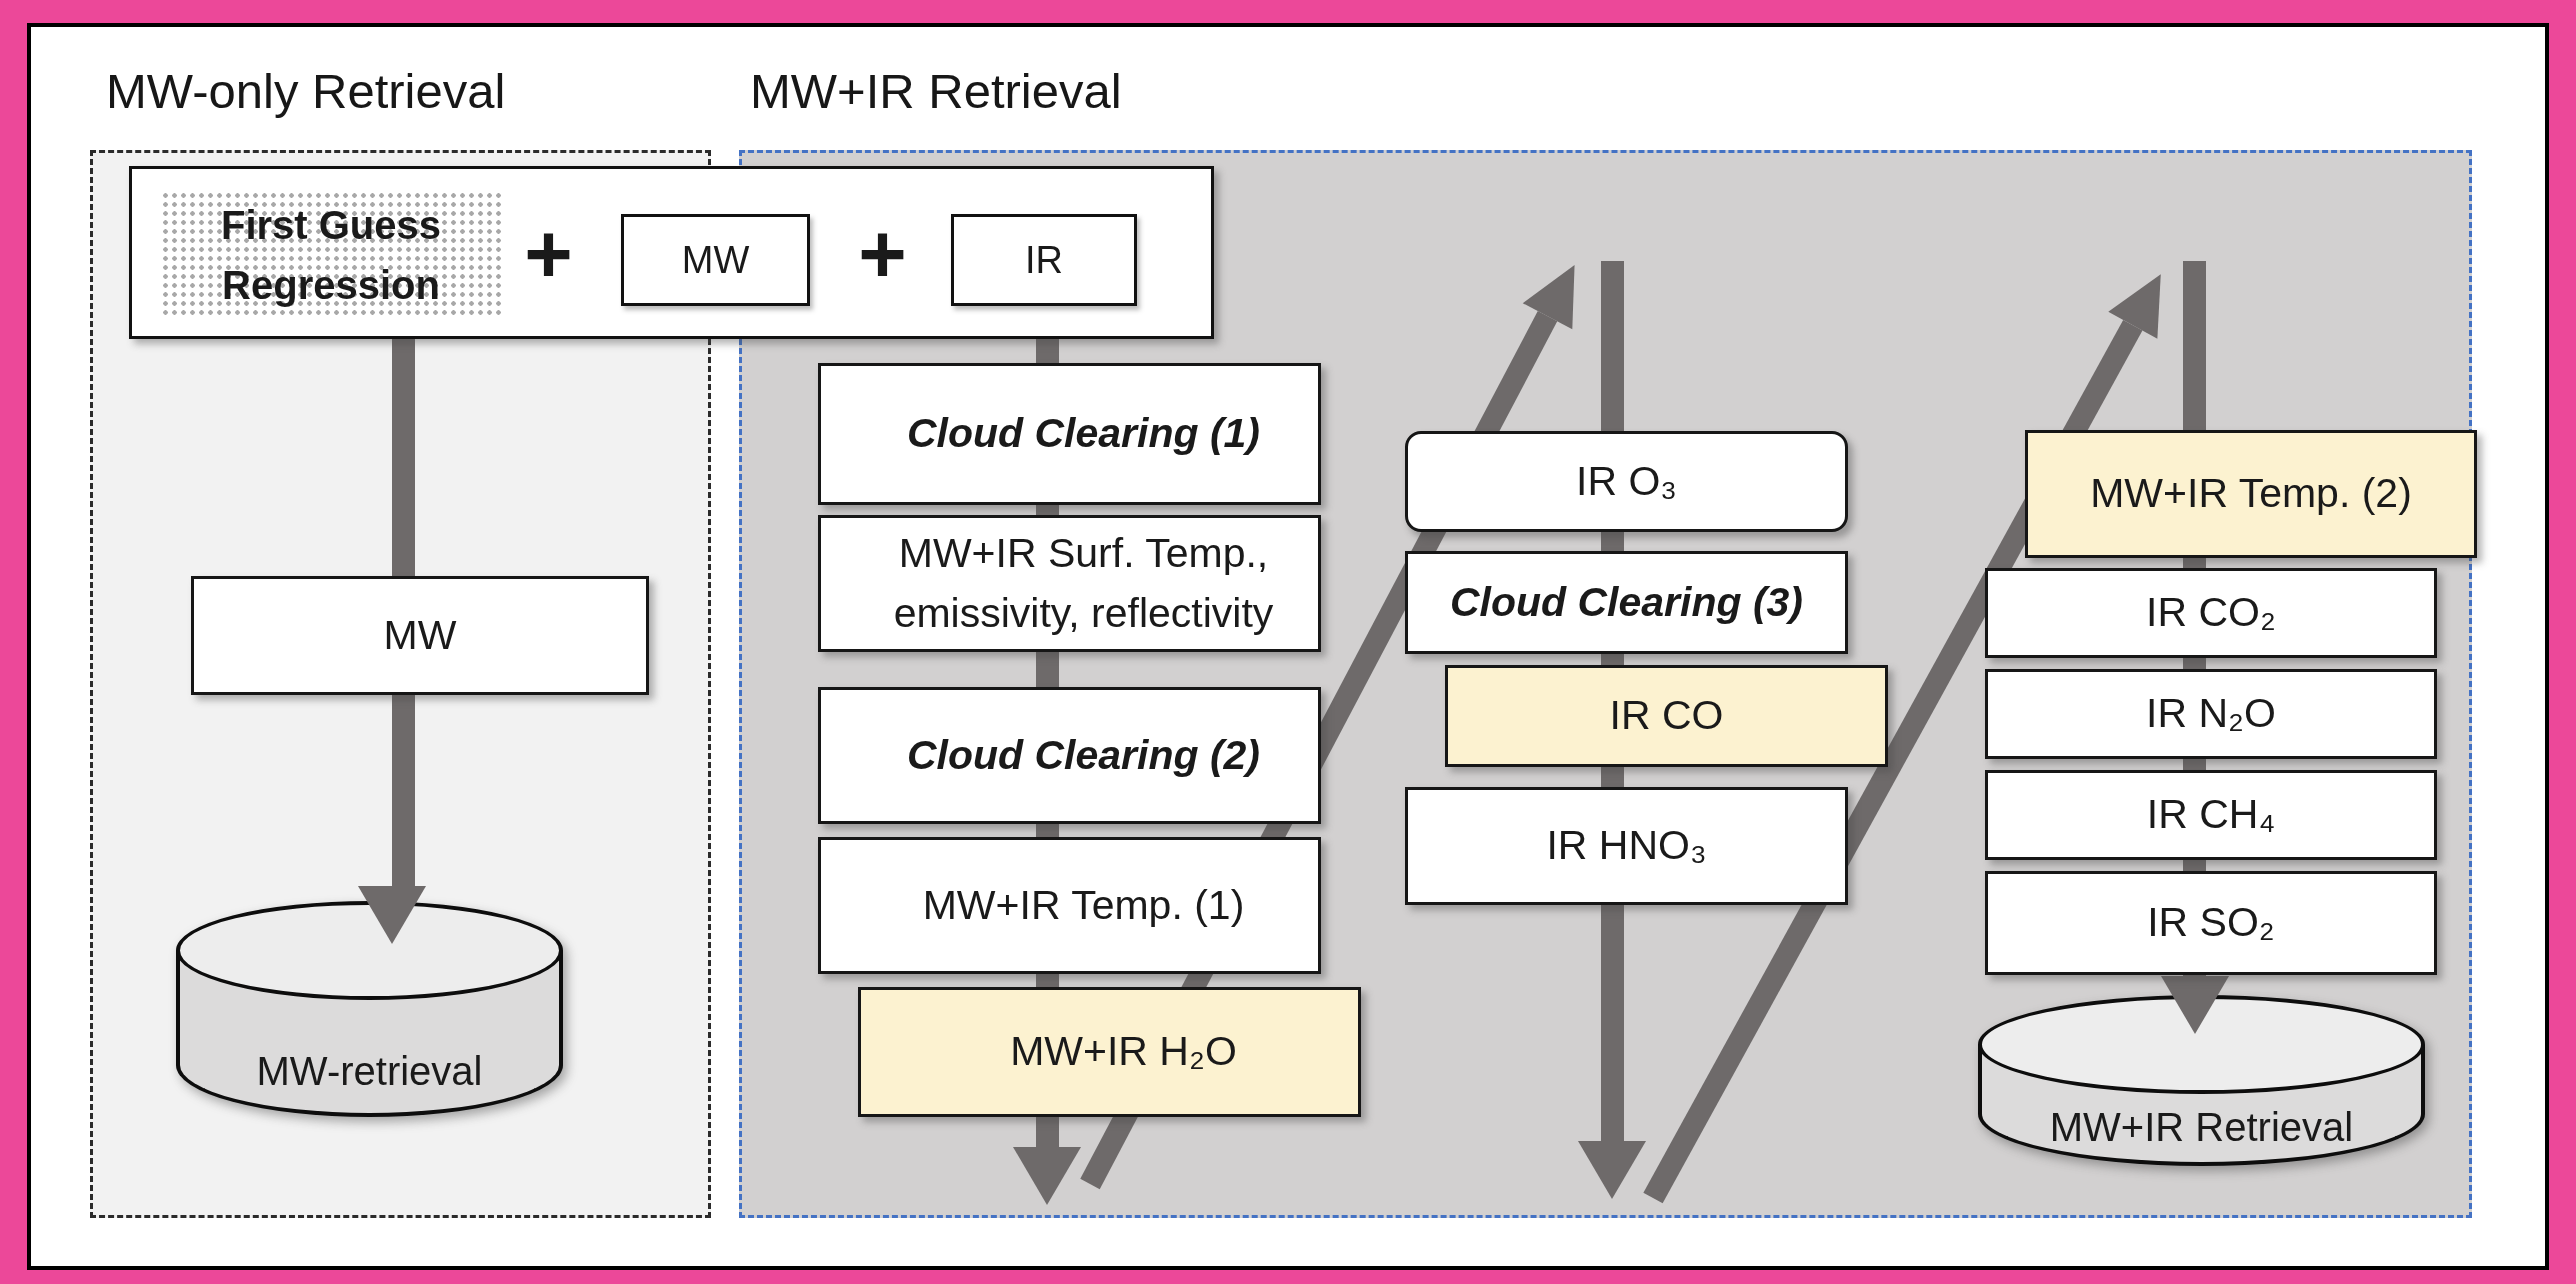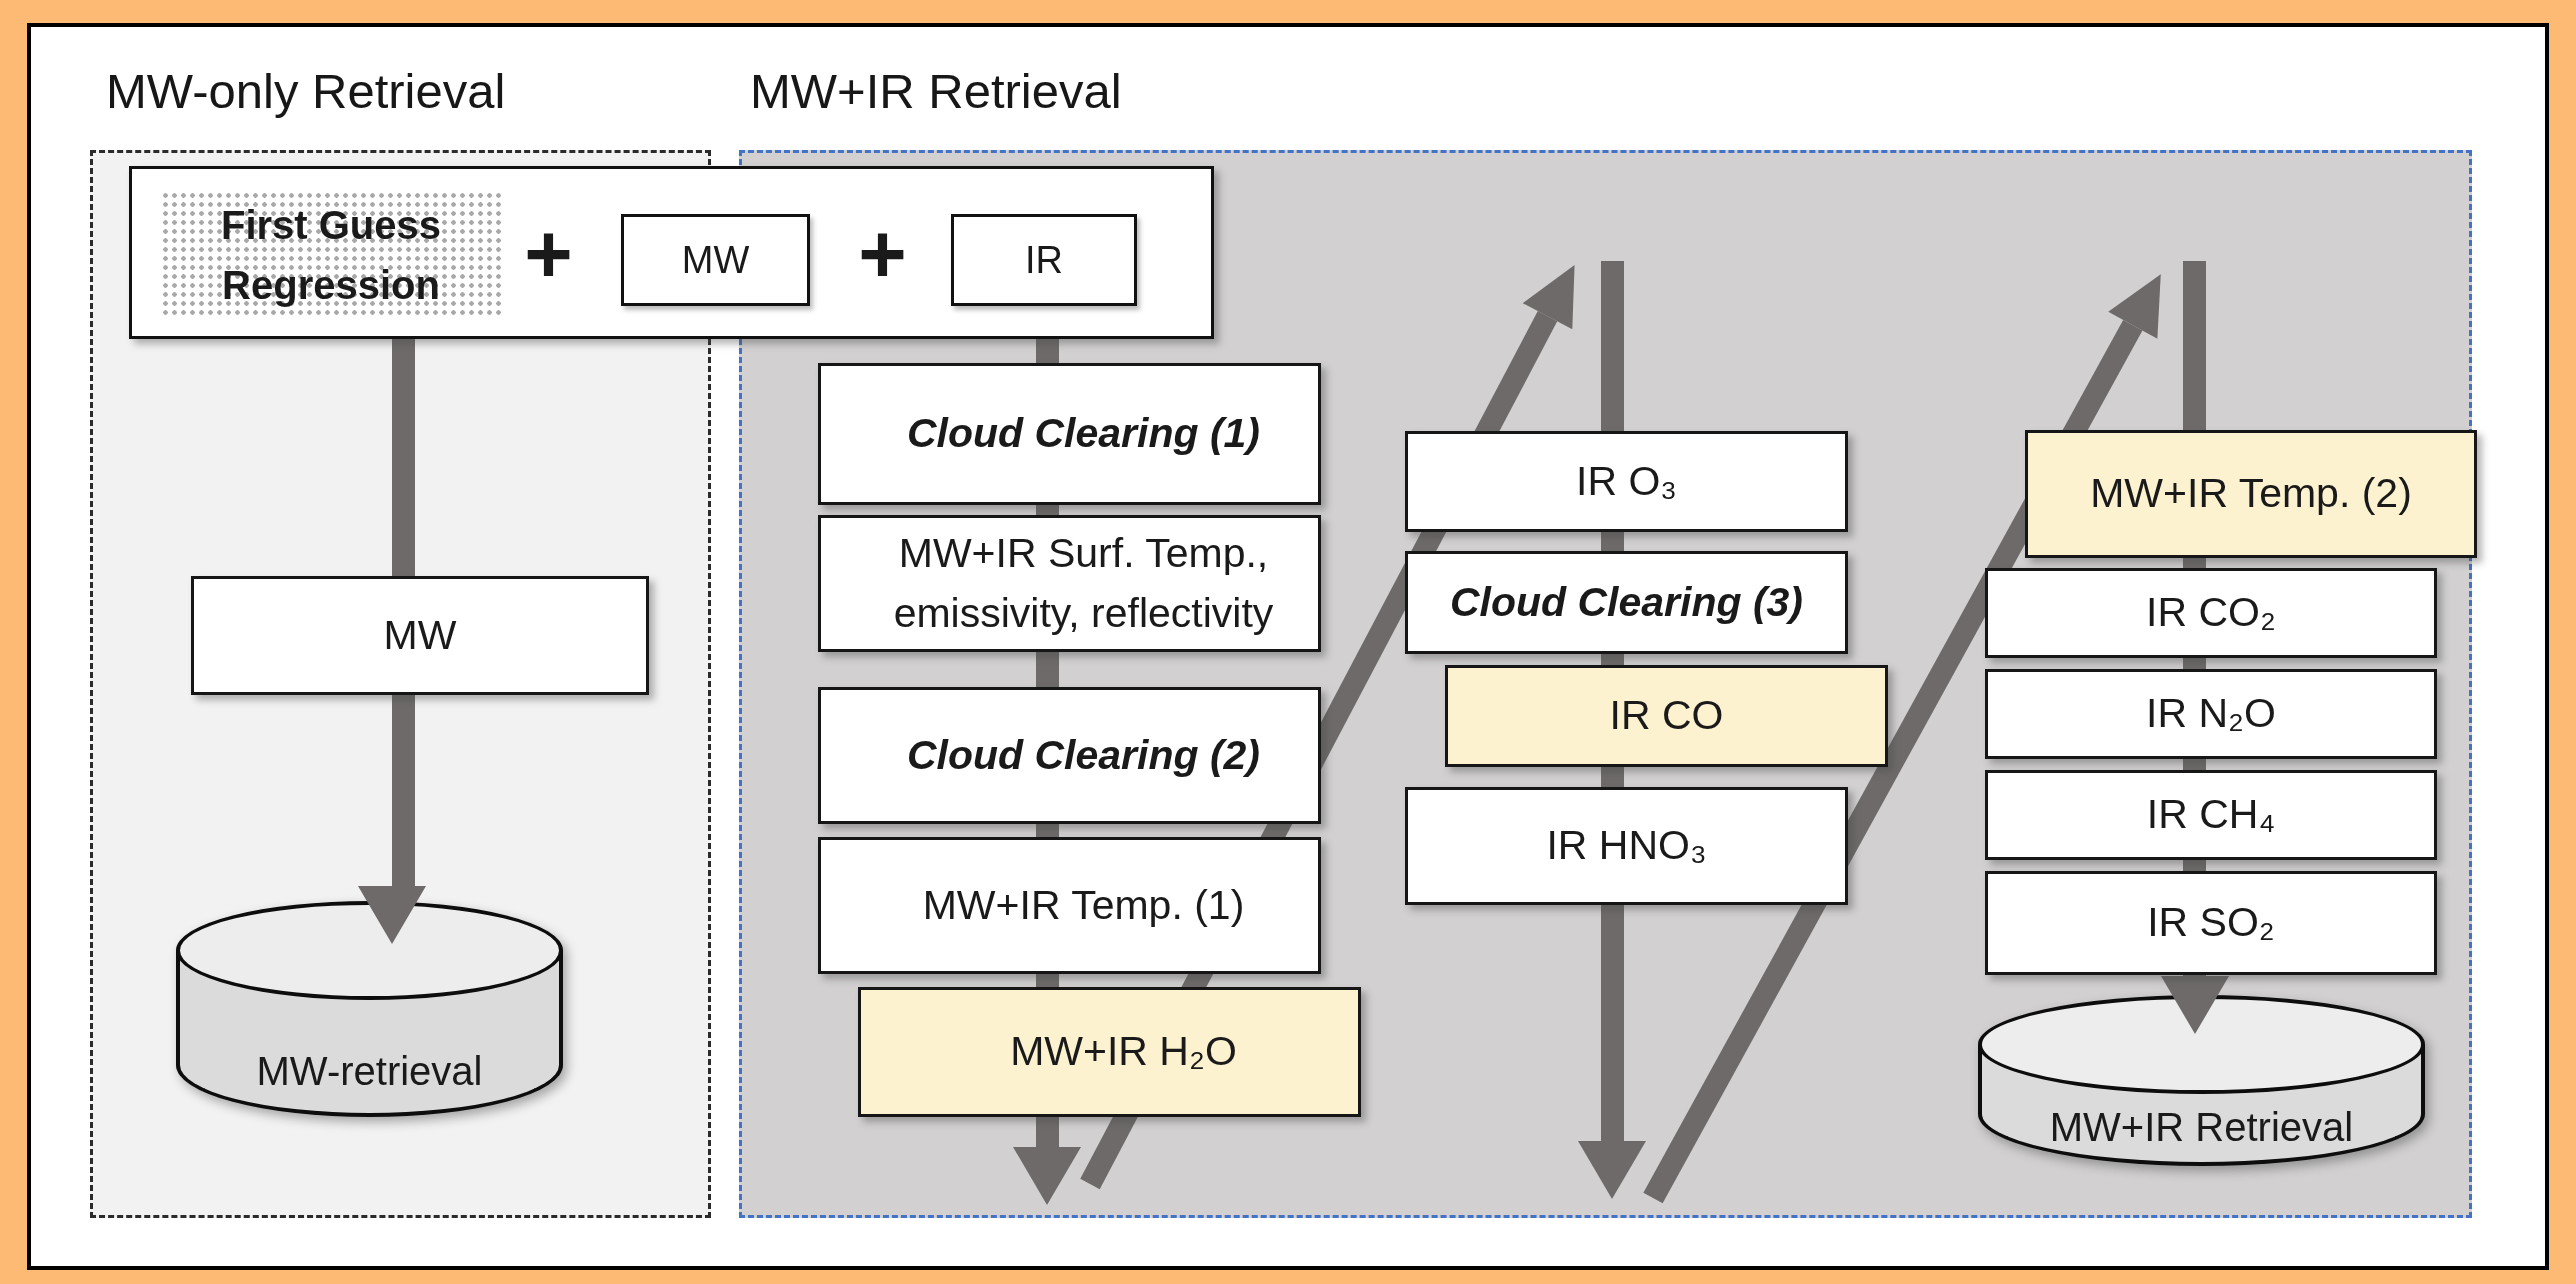--- a/index.html
+++ b/index.html
@@ -1,17 +1,17 @@
 <!DOCTYPE html>
 <html style="font-size:14.4px"><head>
 <meta charset="utf-8">
 <style>
   html,body{margin:0;padding:0;background:#ffffff;}
   body{font-family:"Liberation Sans","DejaVu Sans",sans-serif;color:#1a1a1a;}
-  #canvas{position:relative;width:2576px;height:1284px;background:#fdba74;overflow:hidden;}
+  #canvas{position:relative;width:2576px;height:1284px;background:#ec4899;overflow:hidden;}
 
   
   .frame{position:absolute;left:27px;top:23.4px;width:2522px;height:1247px;border:4.5px solid #000;background:#fff;box-sizing:border-box;}
 
   
   .sect-title{position:absolute;font-size:49px;font-weight:400;color:#171717;white-space:nowrap;z-index:8;}
   .t-left{left:106px;top:63px;}
   .t-right{left:750px;top:63px;}
 
   
@@ -57,21 +57,21 @@
   
   .c1{left:818px;width:503px;padding-left:28px;}
   .c1b0{top:363px;height:142px;}
   .c1b1{top:515px;height:137px;}
   .c1b2{top:687px;height:137px;}
   .c1b3{top:837px;height:137px;}
   .c1b4{top:987px;height:130px;}
 
   
   .c2{left:1405px;width:443px;}
-  .c2b0{top:431px;height:101px;}
+  .c2b0{top:431px;height:101px;border-radius:16px;}
   .c2b1{top:551px;height:103px;}
   .c2b2{top:665px;height:102px;}
   .c2b3{top:787px;height:118px;}
 
   
   .c3{left:1985px;width:452px;}
   .c3b0{top:430px;height:128px;}
   .c3b1{top:568px;height:90px;}
   .c3b2{top:669px;height:90px;}
   .c3b3{top:770px;height:90px;}

